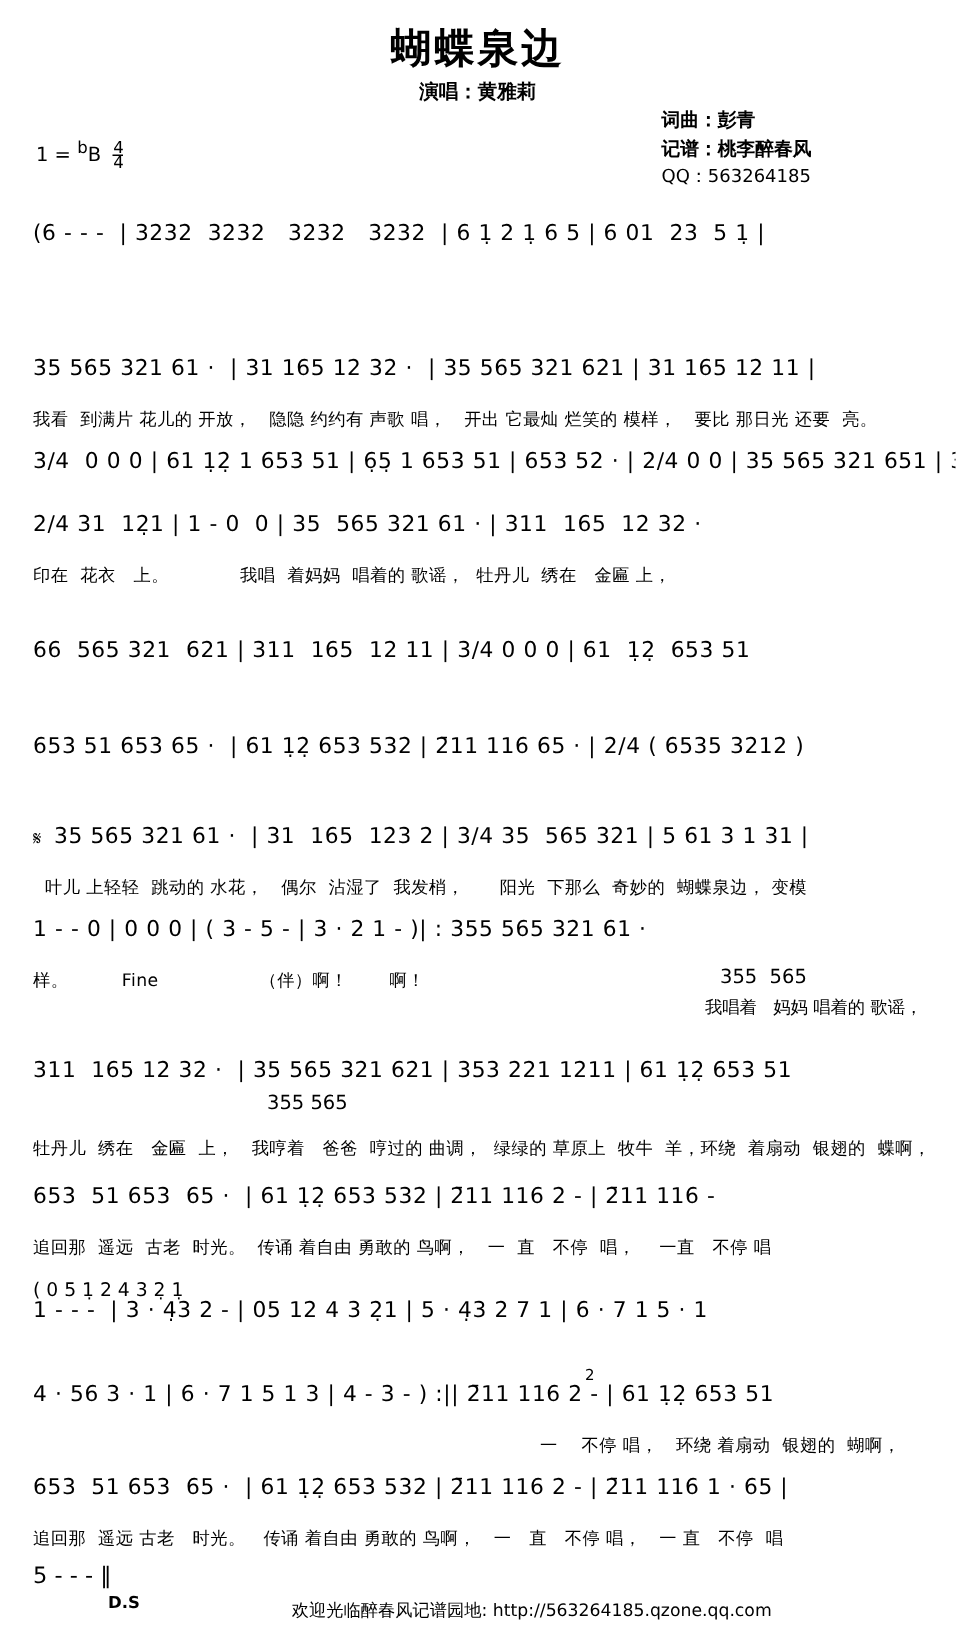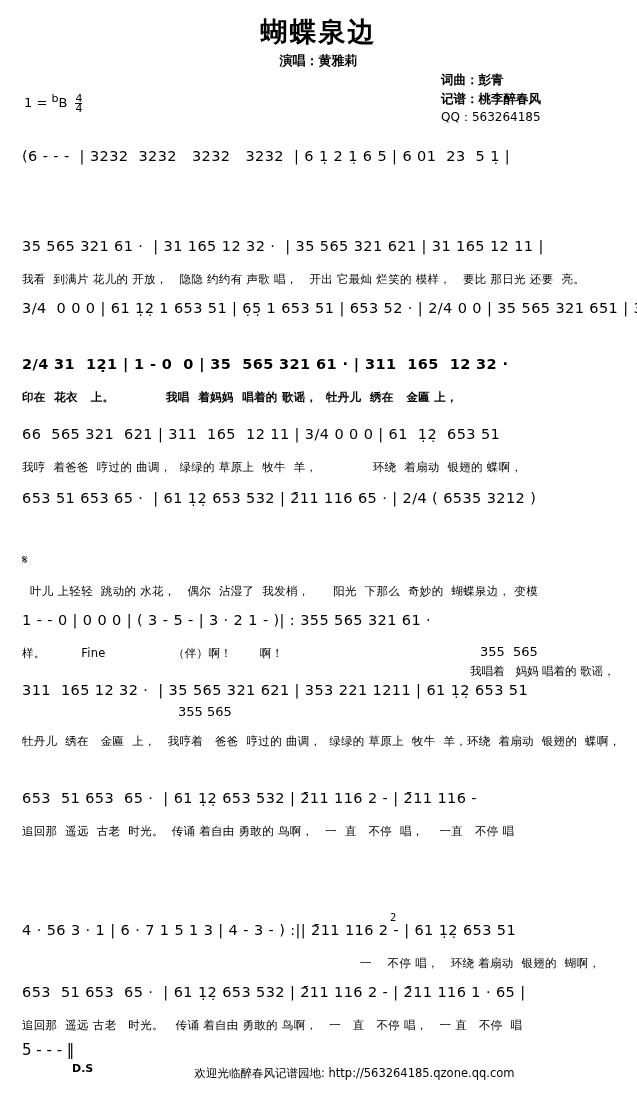--- a/index.html
+++ b/index.html
@@ -157,57 +157,62 @@
 
   <div class="line" style="top:238px;">
     <div class="notes">35 565 321 61 ·  | 31 165 12 32 ·  | 35 565 321 621 | 31 165 12 11 |</div>
     <div class="lyrics">我看  到满片 花儿的 开放，   隐隐 约约有 声歌 唱，   开出 它最灿 烂笑的 模样，   要比 那日光 还要  亮。</div>
   </div>
 
   <div class="line" style="top:300px;">
     <div class="notes">3/4  0 0 0 | 61 1̣2̣ 1 653 51 | 6̣5̣ 1 653 51 | 653 52 · | 2/4 0 0 | 35 565 321 651 | 31 61 ·</div>
   </div>
 
-  <div class="line" style="top:356px;font-weight:bold;">
+  <div class="line" style="top:342px;">
     <div class="notes">2/4 31  12̣1 | 1 - 0  0 | 35  565 321 61 · | 311  165  12 32 ·</div>
     <div class="lyrics">印在  花衣   上。            我唱  着妈妈  唱着的 歌谣，  牡丹儿  绣在   金匾 上，</div>
   </div>
 
   <div class="line" style="top:426px;">
     <div class="notes">66  565 321  621 | 311  165  12 11 | 3/4 0 0 0 | 61  1̣2̣  653 51</div>
-    <div class="lyrics">我哼  着爸爸  哼过的 曲调，  绿绿的 草原上  牧牛  羊，              环绕  着扇动  银翅的 蝶啊，</div>
   </div>
 
   <div class="line" style="top:490px;">
     <div class="notes">653 51 653 65 ·  | 61 1̣2̣ 653 532 | 2̄11 116 65 · | 2/4 ( 6535 3212 )</div>
   </div>
 
   <div class="line" style="top:550px;">
     <div class="small-extra" style="left:22px; top:2px; font-size:13px;">𝄋</div>
+    <div class="notes" style="left:36px;">35 565 321 61 ·  | 31  165  123 2 | 3/4 35  565 321 | 5 61 3 1 31 |</div>
     <div class="lyrics shift">叶儿 上轻轻  跳动的 水花，   偶尔  沾湿了  我发梢，      阳光  下那么  奇妙的  蝴蝶泉边， 变模</div>
   </div>
 
   <div class="line" style="top:612px; height:62px;">
     <div class="notes">1 - - 0 | 0 0 0 | ( 3 - 5 - | 3 · 2 1 - )| : 355 565 321 61 ·</div>
     <div class="lyrics">样。         Fine                 （伴）啊！       啊！</div>
     <div class="small-extra" style="left:480px; top:32px; font-size:13px;">355  565</div>
     <div class="small-extra" style="left:470px; top:52px; font-size:11.5px;">我唱着   妈妈 唱着的 歌谣，</div>
   </div>
 
-  <div class="line" style="top:682px; height:58px;">
+  <div class="line" style="top:706px; height:58px;">
     <div class="notes">311  165 12 32 ·  | 35 565 321 621 | 353 221 1211 | 61 1̣2̣ 653 51</div>
     <div class="lyrics" style="top:40px;">牡丹儿  绣在   金匾  上，   我哼着   爸爸  哼过的 曲调，  绿绿的 草原上  牧牛  羊，环绕  着扇动  银翅的  蝶啊，</div>
     <div class="small-extra" style="left:178px; top:22px; font-size:13px;">355 565</div>
   </div>
 
   <div class="line" style="top:790px;">
     <div class="notes">653  51 653  65 ·  | 61 1̣2̣ 653 532 | 2̄11 116 2 - | 2̄11 116 -</div>
     <div class="lyrics">追回那  遥远  古老  时光。  传诵 着自由 勇敢的 鸟啊，   一  直   不停  唱，    一直   不停 唱</div>
   </div>
 
+  <div class="line" style="top:866px;">
+    <div class="small-extra" style="left:22px; top:-14px; font-size:12.5px;">( 0 5 1̣ 2 4 3 2̣ 1̣</div>
+    <div class="notes">1 - - -  | 3 · 4̣3 2 - | 05 12 4 3 2̣1 | 5 · 4̣3 2 7 1 | 6 · 7 1 5 · 1</div>
+    <div class="lyrics"></div>
+  </div>
 
   <div class="line" style="top:922px;">
     <div class="notes">4 · 56 3 · 1 | 6 · 7 1 5 1 3 | 4 - 3 - ) :|| 2̄11 116 2 - | 61 1̣2̣ 653 51</div>
     <div class="lyrics" style="left:360px;">一    不停 唱，   环绕 着扇动  银翅的  蝴啊，</div>
     <div class="small-extra" style="left:390px; top:-10px; font-size:10px;">2</div>
   </div>
 
   <div class="line" style="top:984px;">
     <div class="notes">653  51 653  65 ·  | 61 1̣2̣ 653 532 | 2̄11 116 2 - | 2̄11 116 1 · 65 |</div>
     <div class="lyrics">追回那  遥远 古老   时光。   传诵 着自由 勇敢的 鸟啊，   一   直   不停 唱，   一 直   不停  唱</div>

